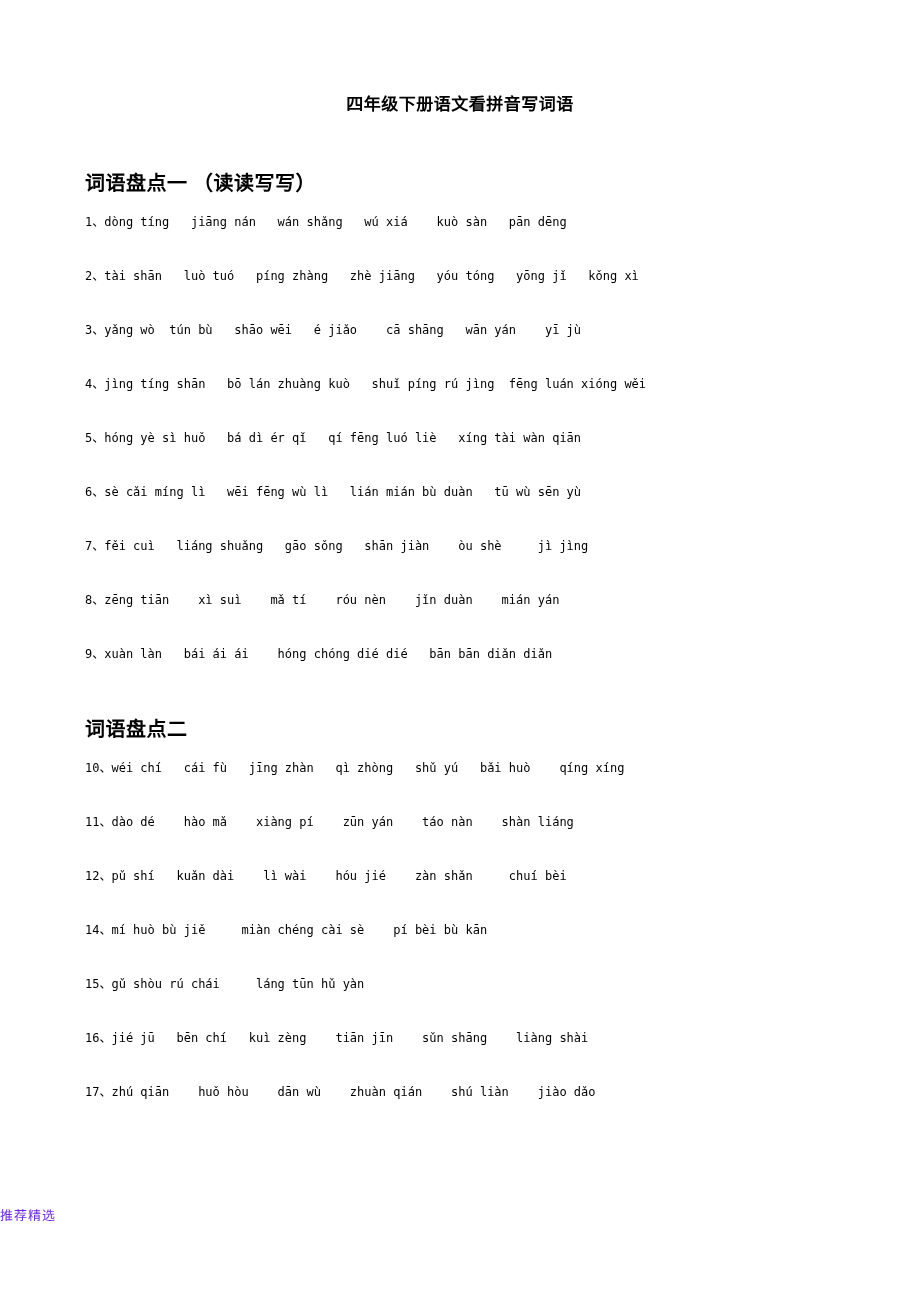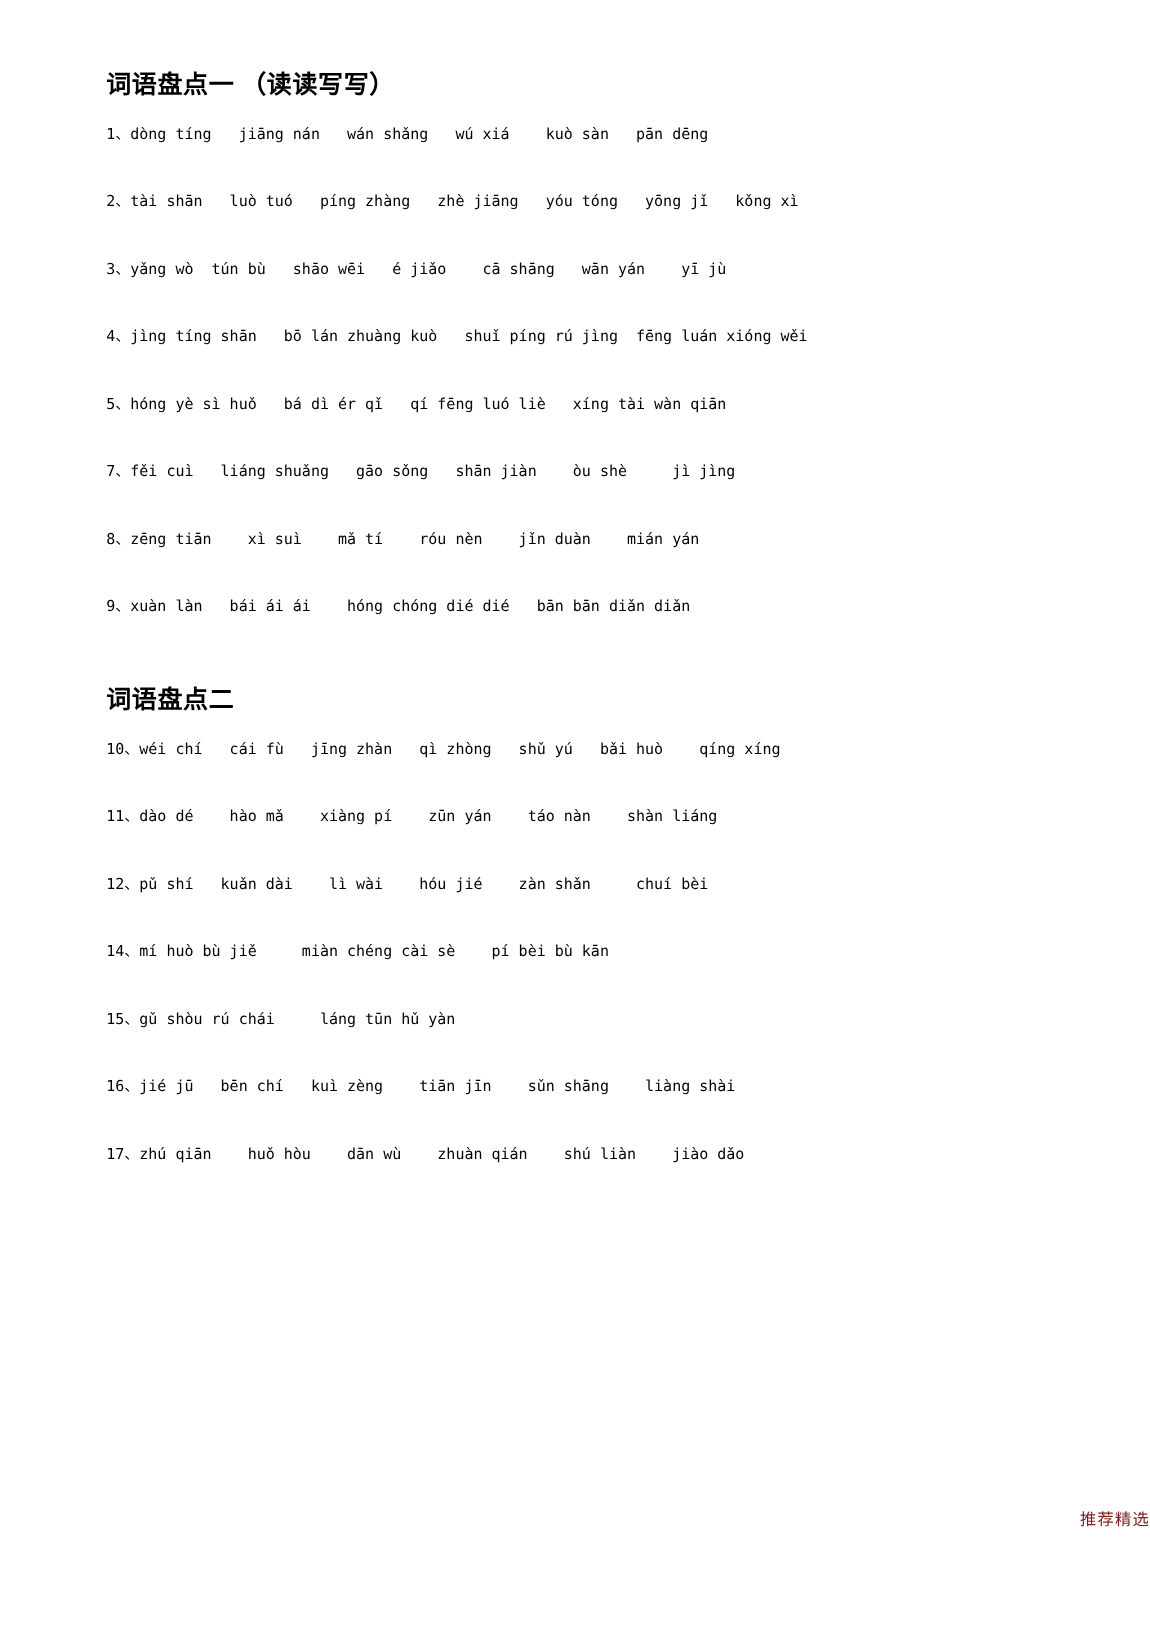--- a/index.html
+++ b/index.html
@@ -59,41 +59,43 @@
     height: 54px;
     line-height: 54px;
   }
   .group-one .pinyin-line:first-child { padding-top: 0; }
 
   .footer-note {
     position: absolute;
     left: 0;
     right: 0;
     top: 1205px;
-    text-align: right;
+    text-align: left;
     font-family: "Liberation Serif", "DejaVu Serif", serif;
     font-size: 13px;
-    color: #7f1d1d;
+    color: #6d28d9;
     letter-spacing: 1px;
   }
 </style>
 </head>
 <body>
 
 <div class="page">
 
+  <h1 class="doc-title">四年级下册语文看拼音写词语</h1>
 
   <h2 class="section-head s1">词语盘点一 （读读写写）</h2>
 
   <div class="line-list group-one">
     <div class="pinyin-line">1、dòng tíng   jiāng nán   wán shǎng   wú xiá    kuò sàn   pān dēng</div>
     <div class="pinyin-line">2、tài shān   luò tuó   píng zhàng   zhè jiāng   yóu tóng   yōng jǐ   kǒng xì</div>
     <div class="pinyin-line">3、yǎng wò  tún bù   shāo wēi   é jiǎo    cā shāng   wān yán    yī jù</div>
     <div class="pinyin-line">4、jìng tíng shān   bō lán zhuàng kuò   shuǐ píng rú jìng  fēng luán xióng wěi</div>
     <div class="pinyin-line">5、hóng yè sì huǒ   bá dì ér qǐ   qí fēng luó liè   xíng tài wàn qiān</div>
+    <div class="pinyin-line">6、sè cǎi míng lì   wēi fēng wù lì   lián mián bù duàn   tū wù sēn yù</div>
     <div class="pinyin-line">7、fěi cuì   liáng shuǎng   gāo sǒng   shān jiàn    òu shè     jì jìng</div>
     <div class="pinyin-line">8、zēng tiān    xì suì    mǎ tí    róu nèn    jǐn duàn    mián yán</div>
     <div class="pinyin-line">9、xuàn làn   bái ái ái    hóng chóng dié dié   bān bān diǎn diǎn</div>
   </div>
 
   <h2 class="section-head s2">词语盘点二</h2>
 
   <div class="line-list group-two">
     <div class="pinyin-line">10、wéi chí   cái fù   jīng zhàn   qì zhòng   shǔ yú   bǎi huò    qíng xíng</div>
     <div class="pinyin-line">11、dào dé    hào mǎ    xiàng pí    zūn yán    táo nàn    shàn liáng</div>

